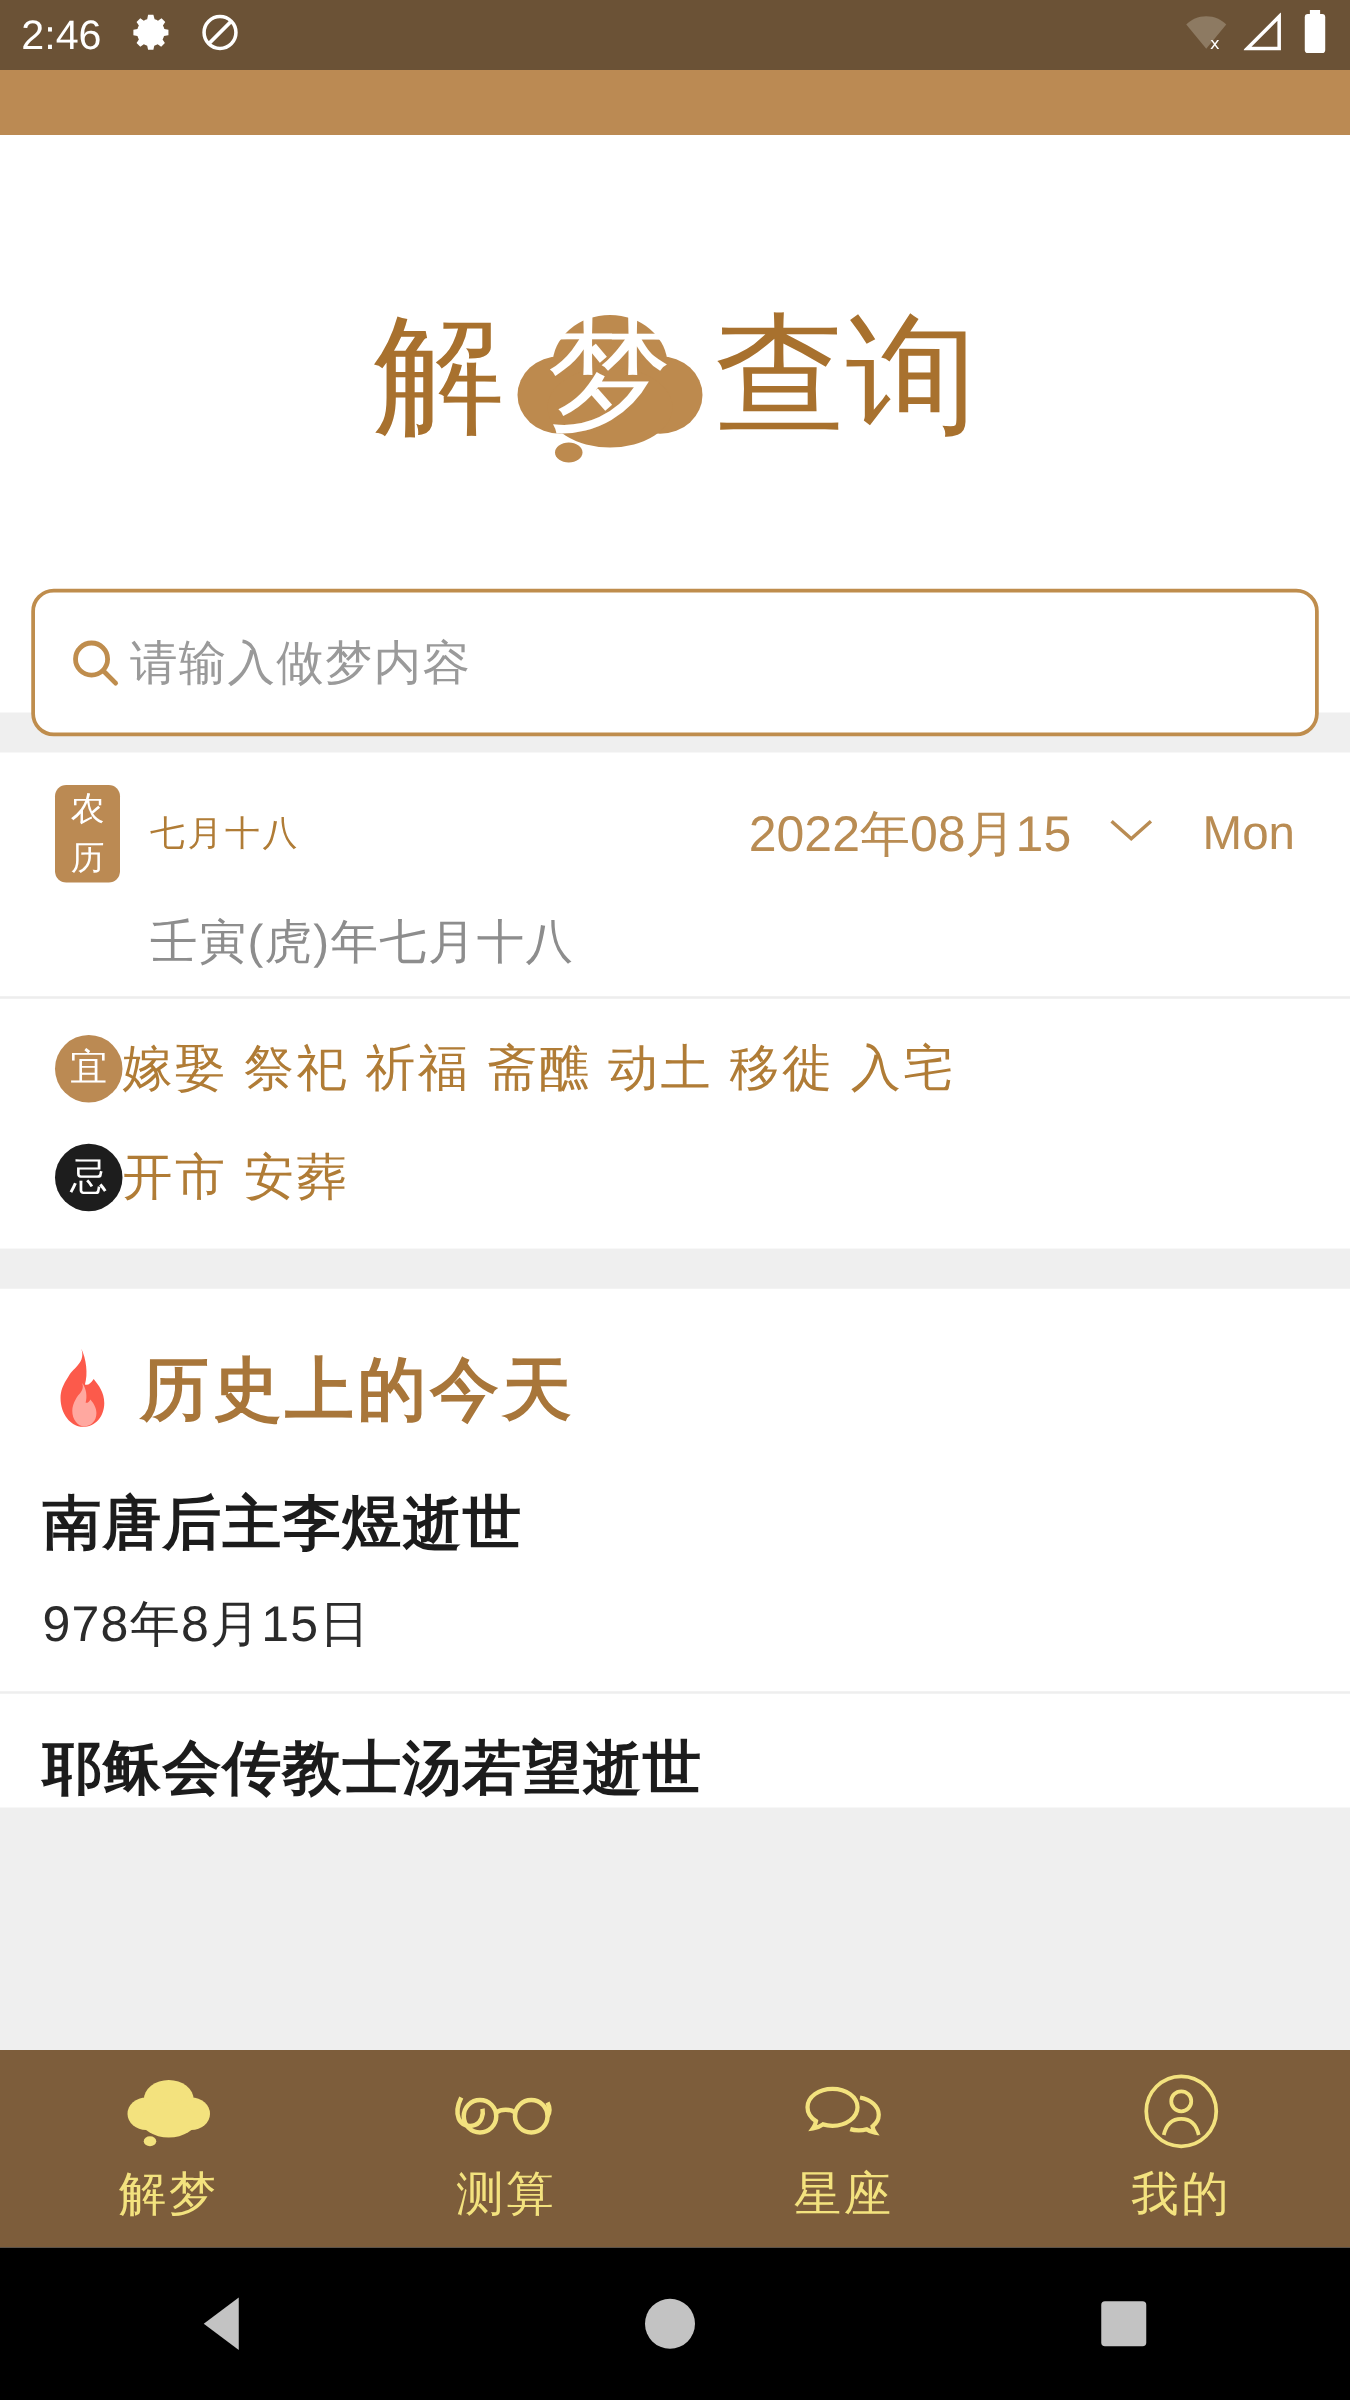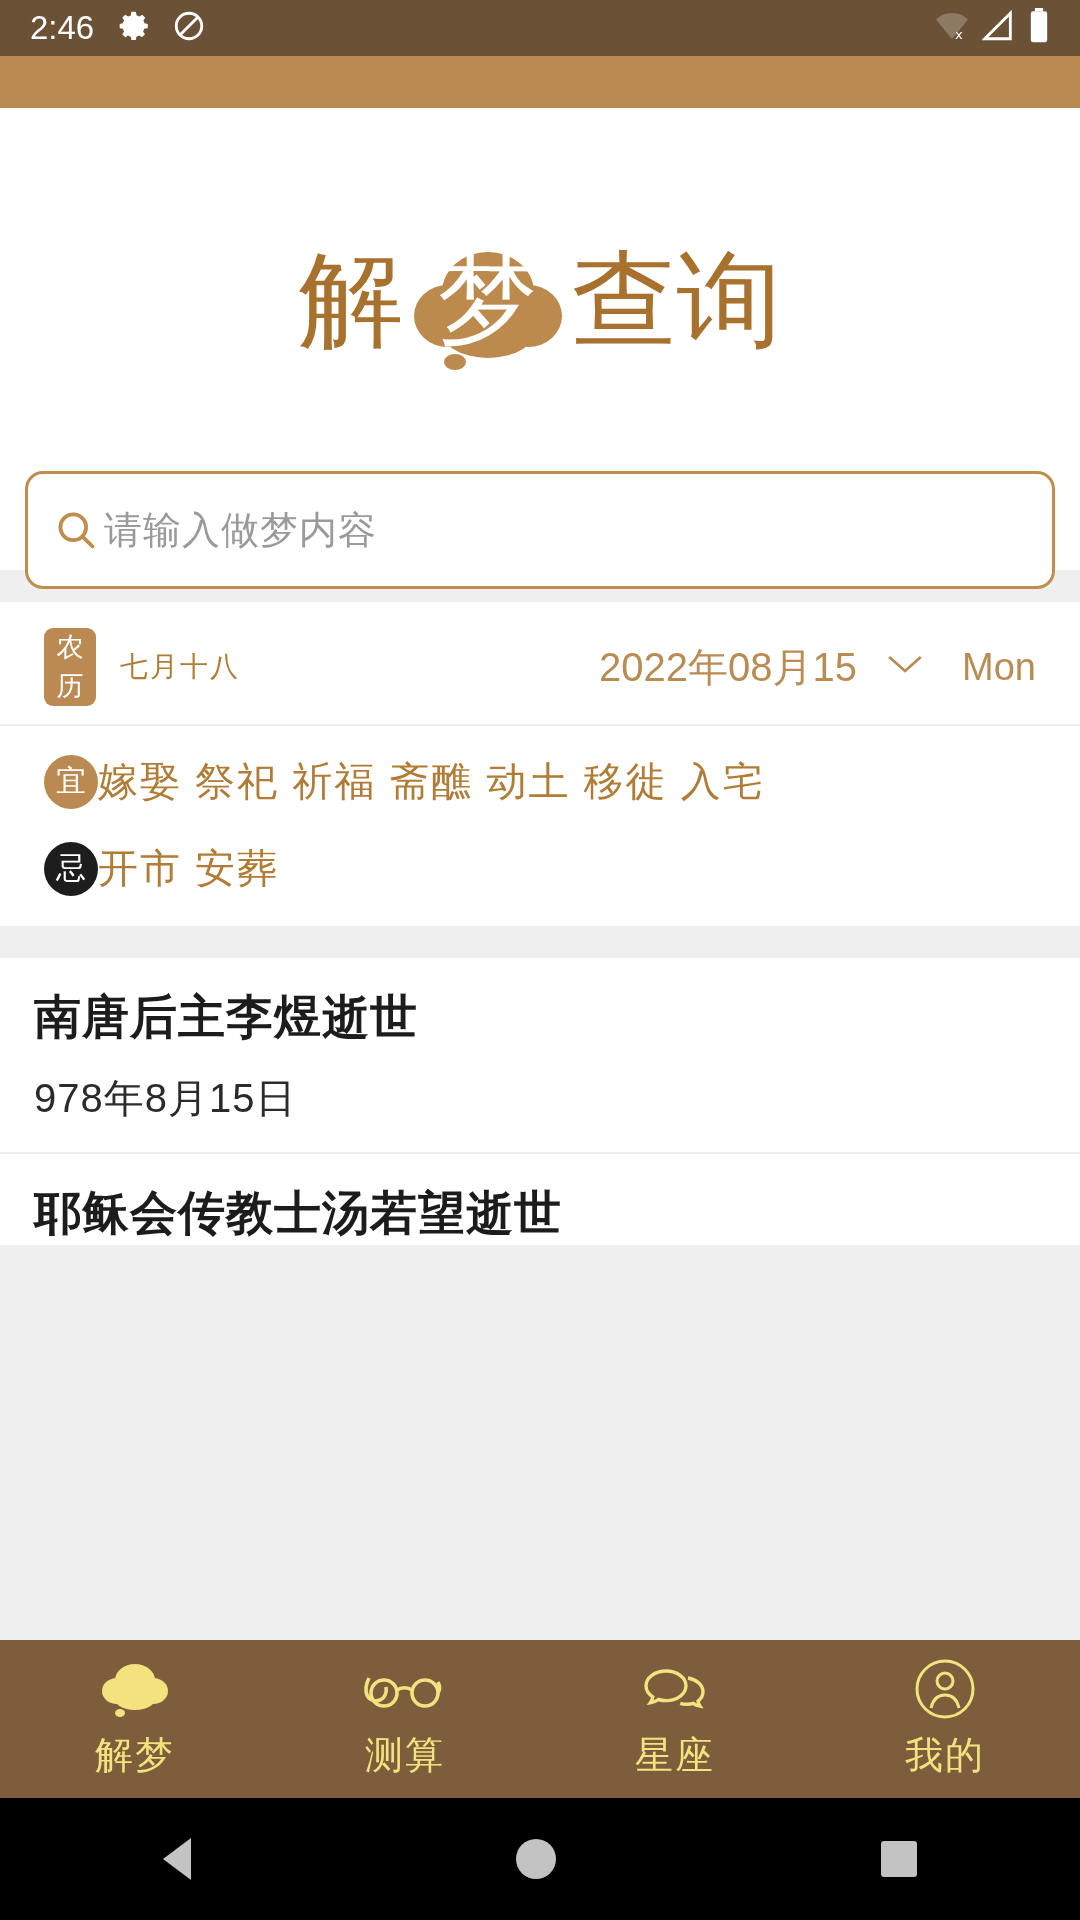--- a/index.html
+++ b/index.html
@@ -8,21 +8,21 @@
     font-family:"Liberation Sans","DejaVu Sans",sans-serif;
     background:#ffffff;
     overflow:hidden;
     position:relative;
   }
   .phone { width:1080px; height:1920px; position:relative; display:flex; flex-direction:column; background:#efefef; }
 
   
   .statusbar {
     height:56px; background:#6b5236; color:#fff;
-    display:flex; align-items:center; padding:0 30px;
+    display:flex; align-items:center; padding:0 17px;
     flex:0 0 56px;
   }
   .sb-time { font-size:33px; letter-spacing:0px; font-weight:400; margin-right:24px; }
   .sb-icons-left { display:flex; align-items:center; gap:20px; }
   .sb-spacer { flex:1; }
   .sb-icons-right { display:flex; align-items:center; gap:12px; }
 
   
   .banner { flex:0 0 52px; background:#bb8a53; }
 
@@ -210,39 +210,49 @@
           <span class="solar-date">
             <span>2022年08月15</span>
             <span class="chev">
               <svg width="42" height="26" viewBox="0 0 24 14" fill="none" stroke="#b98c53" stroke-width="1.6">
                 <polyline points="3,3 12,11 21,3"></polyline>
               </svg>
             </span>
           </span>
           <span class="weekday">Mon</span>
         </div>
+        <div class="ganzhi">壬寅(虎)年七月十八</div>
       </div>
 
       <div class="divider"></div>
 
       <div class="yiji">
         <div class="yiji-row">
           <span class="circ yi">宜</span>
           <span class="yiji-text">嫁娶 祭祀 祈福 斋醮 动土 移徙 入宅</span>
         </div>
         <div class="yiji-row">
           <span class="circ ji">忌</span>
           <span class="yiji-text">开市 安葬</span>
         </div>
       </div>
     </div>
 
     <div class="gap"></div>
 
     <div class="card">
+      <div class="hist-head">
+        <span class="fire">
+          <svg width="62" height="70" viewBox="0 0 32 38">
+            <path d="M16 1c2 6-3 8-5.5 12C8 16.8 7 19.4 7 22.5 7 29.4 11.4 35 16.6 35 22 35 26 30.6 26 24.6c0-4.6-2.4-7.6-4.6-10.4-1.3 2-2.6 3-3.8 2.4 1.4-4.5.6-11-1.6-15.6z" fill="#fc5a4b"></path>
+            <path d="M16.4 16c1.2 3.4-1.6 4.6-2.8 7-1 1.9-1.5 3.3-1.5 5 0 3.8 2.4 6.8 5.2 6.8 3 0 5.3-2.4 5.3-5.8 0-2.6-1.4-4.3-2.6-5.9-.7 1.2-1.4 1.7-2.1 1.4.8-2.6.3-6.2-1.5-8.5z" fill="#ffa8a0"></path>
+          </svg>
+        </span>
+        <span class="hist-title">历史上的今天</span>
+      </div>
 
       <div class="hist-item">
         <div class="hist-name">南唐后主李煜逝世</div>
         <div class="hist-date">978年8月15日</div>
       </div>
 
       <div class="hist-item bordered">
         <div class="hist-name">耶稣会传教士汤若望逝世</div>
       </div>
     </div>

